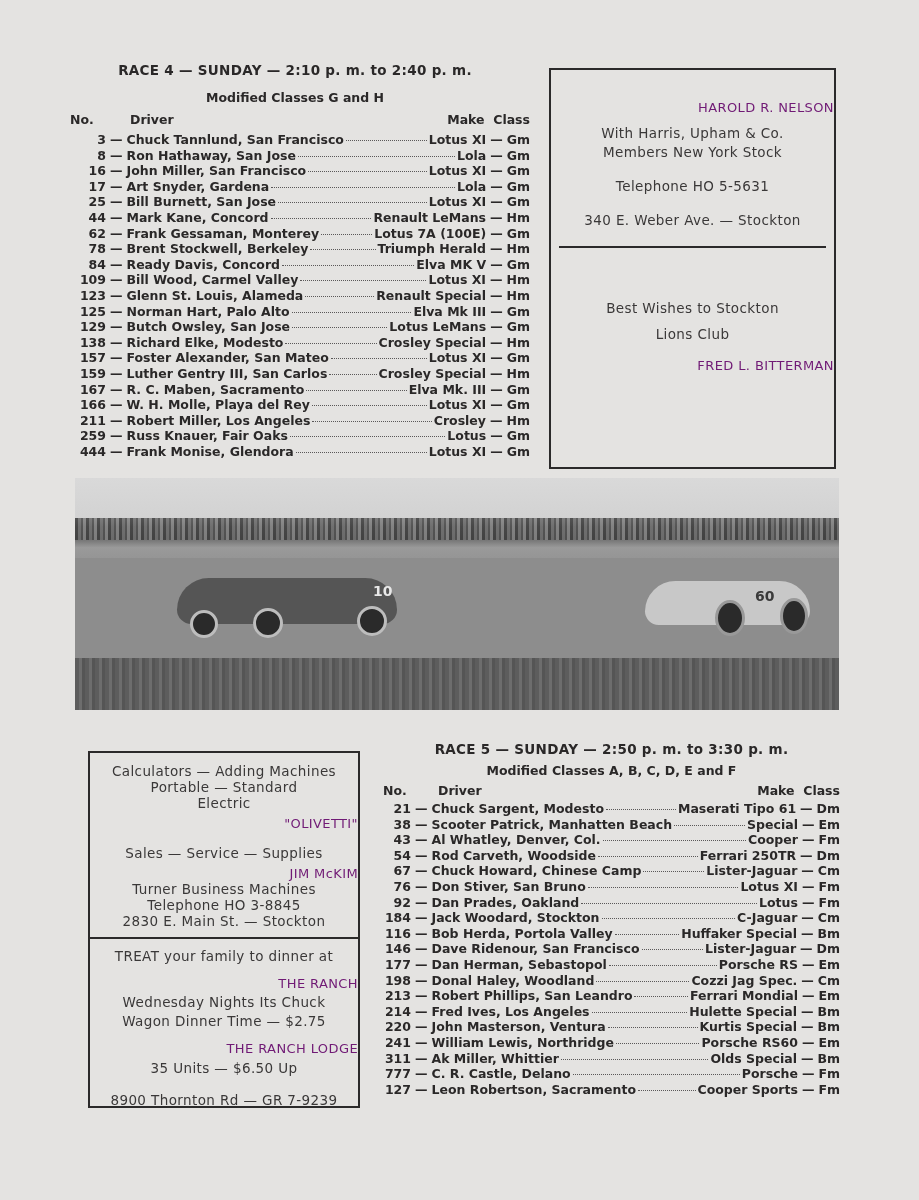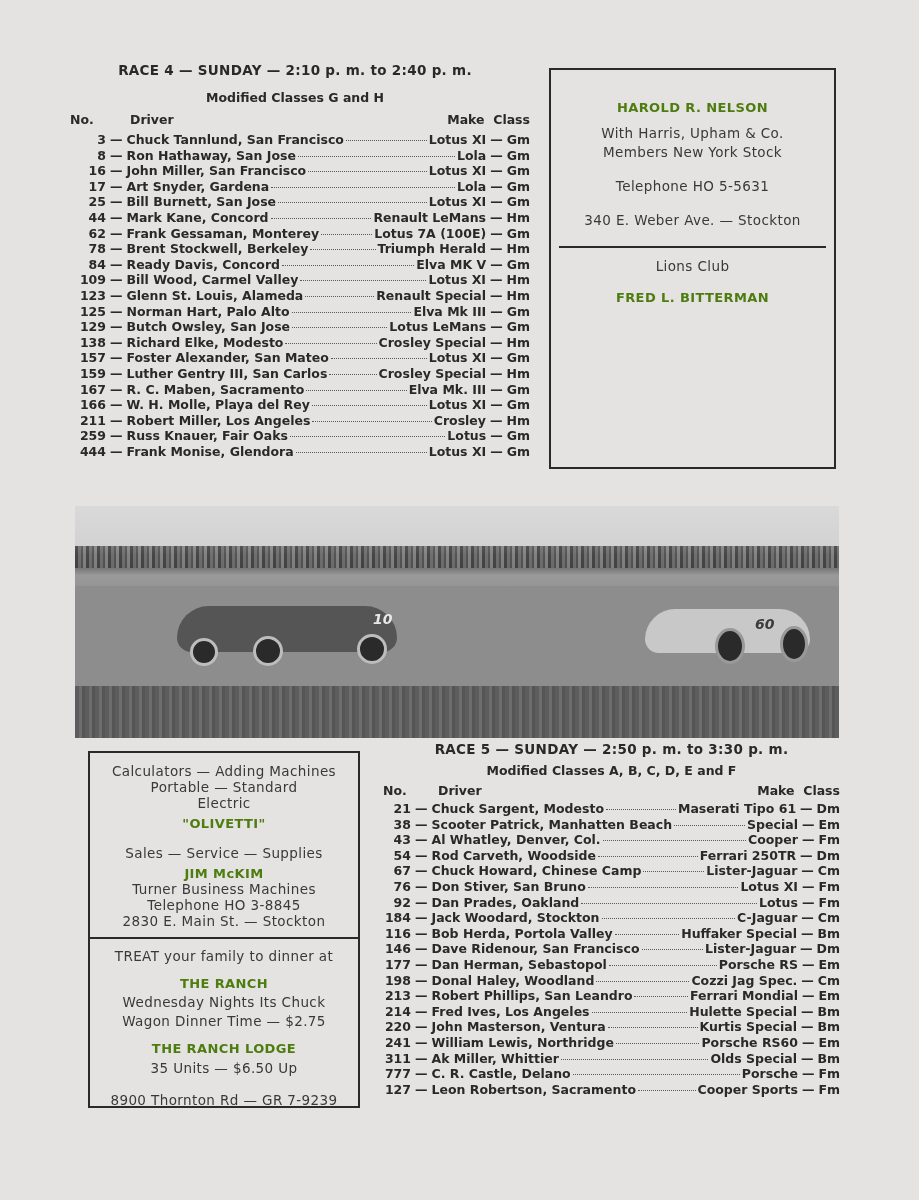--- a/index.html
+++ b/index.html
@@ -42,21 +42,21 @@
   .entry .make { flex: none; }
   .entry .sep { flex: none; padding: 0 4px; }
   .entry .cls { flex: none; }
 
   
   .adbox {
     border: 2px solid #2b2a2a;
     box-sizing: border-box;
   }
   .adline { text-align: center; font-size: 13.5px; color: #3a3838; white-space: nowrap; letter-spacing: 0.4px; }
-  .adbold { text-align: center; font-size: 13px; font-weight: bold; color: #4d7c0f; white-space: nowrap; letter-spacing: 0.4px; }
+  .adbold { text-align: right; font-size: 13px; font-weight: normal; color: #701a75; white-space: nowrap; letter-spacing: 0.4px; }
   .rule { height: 2px; background: #2b2a2a; }
 
   
   .photo {
     background: linear-gradient(to bottom,
       #d9d9d9 0%, #d2d2d2 18%,
       #8f8f8f 21%, #6e6e6e 26%,
       #9a9a9a 30%, #8a8a8a 45%, #7d7d7d 60%,
       #6c6c6c 75%, #5e5e5e 100%);
     overflow: hidden;
@@ -269,25 +269,26 @@
     </div>
 </div>
 
 <div class="abs adbox" style="left:549px; top:68px; width:287px; height:401px;">
   <div class="adbold" style="margin-top:30px;">HAROLD R. NELSON</div>
   <div class="adline" style="margin-top:10px;">With Harris, Upham &amp; Co.</div>
   <div class="adline" style="margin-top:3px;">Members New York Stock</div>
   <div class="adline" style="margin-top:18px;">Telephone HO 5-5631</div>
   <div class="adline" style="margin-top:18px;">340 E. Weber Ave. — Stockton</div>
   <div class="rule" style="margin:18px 8px 0 8px;"></div>
+  <div class="adline" style="margin-top:52px;">Best Wishes to Stockton</div>
   <div class="adline" style="margin-top:10px;">Lions Club</div>
   <div class="adbold" style="margin-top:16px;">FRED L. BITTERMAN</div>
 </div>
 
-<div class="abs photo" style="left:75px; top:506px; width:764px; height:232px;font-style:italic;">
+<div class="abs photo" style="left:75px; top:478px; width:764px; height:232px;">
   <div class="abs crowd" style="left:0; top:40px; width:764px; height:22px;"></div>
   <div class="abs" style="left:0; top:80px; width:764px; height:100px; background:#8d8d8d;"></div>
   <div class="abs" style="left:0; top:180px; width:764px; height:52px; background:repeating-linear-gradient(90deg,#5d5d5d 0 4px,#6d6d6d 4px 7px,#555 7px 10px);"></div>
 
   <div class="abs car" style="left:102px; top:100px; width:220px; height:46px; background:#555;"></div>
   <div class="abs wheel" style="left:115px; top:132px; width:28px; height:28px;"></div>
   <div class="abs wheel" style="left:178px; top:130px; width:30px; height:30px;"></div>
   <div class="abs wheel" style="left:282px; top:128px; width:30px; height:30px;"></div>
   <div class="abs" style="left:298px; top:105px; font-weight:bold; font-size:14px; color:#e8e8e8;">10</div>
 

